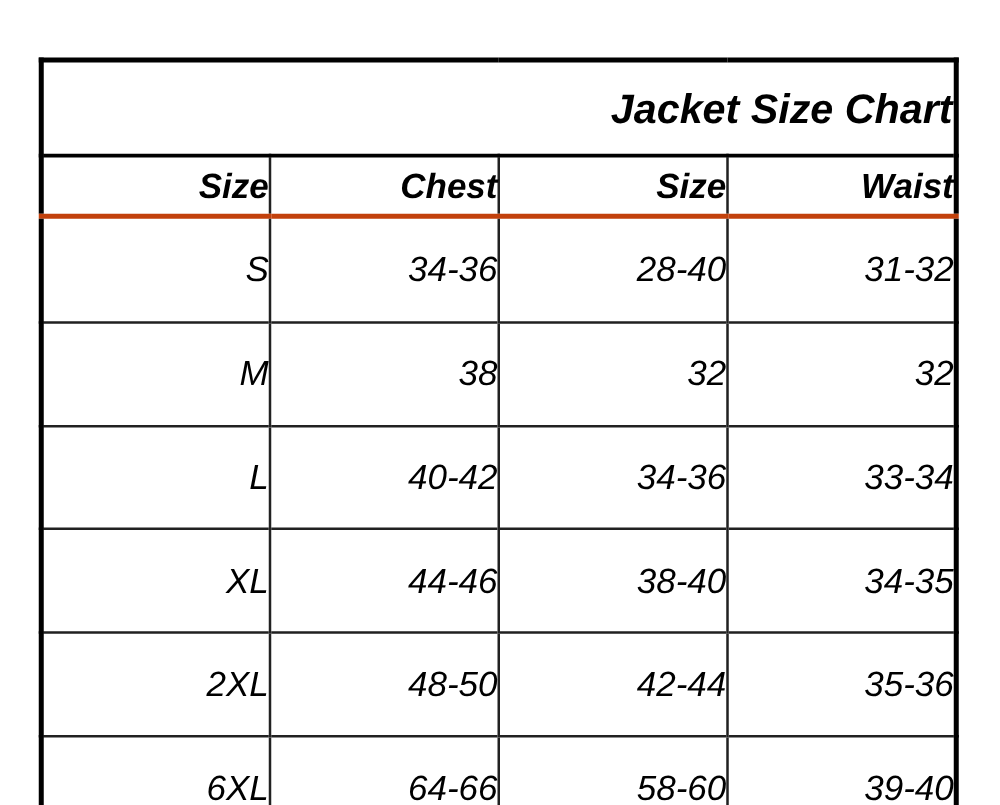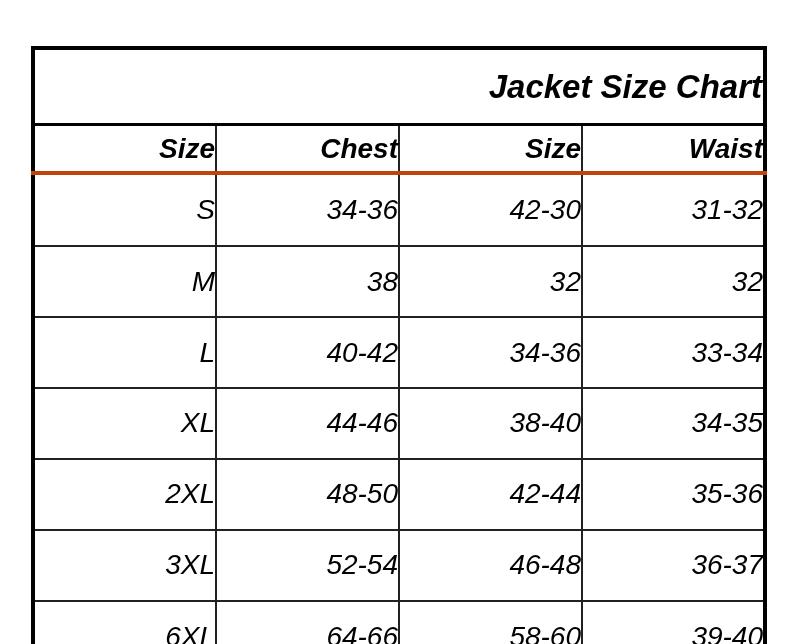--- a/index.html
+++ b/index.html
@@ -76,21 +76,21 @@
         <th>Size</th>
         <th>Chest</th>
         <th>Size</th>
         <th>Waist</th>
       </tr>
     </thead>
     <tbody>
       <tr>
         <td>S</td>
         <td>34-36</td>
-        <td>42-30</td>
+        <td>28-40</td>
         <td>31-32</td>
       </tr>
       <tr>
         <td>M</td>
         <td>38</td>
         <td>32</td>
         <td>32</td>
       </tr>
       <tr>
         <td>L</td>
@@ -104,26 +104,20 @@
         <td>38-40</td>
         <td>34-35</td>
       </tr>
       <tr>
         <td>2XL</td>
         <td>48-50</td>
         <td>42-44</td>
         <td>35-36</td>
       </tr>
       <tr>
-        <td>3XL</td>
-        <td>52-54</td>
-        <td>46-48</td>
-        <td>36-37</td>
-      </tr>
-      <tr>
         <td>6XL</td>
         <td>64-66</td>
         <td>58-60</td>
         <td>39-40</td>
       </tr>
     </tbody>
   </table>
 </div>
 
 </body></html>

